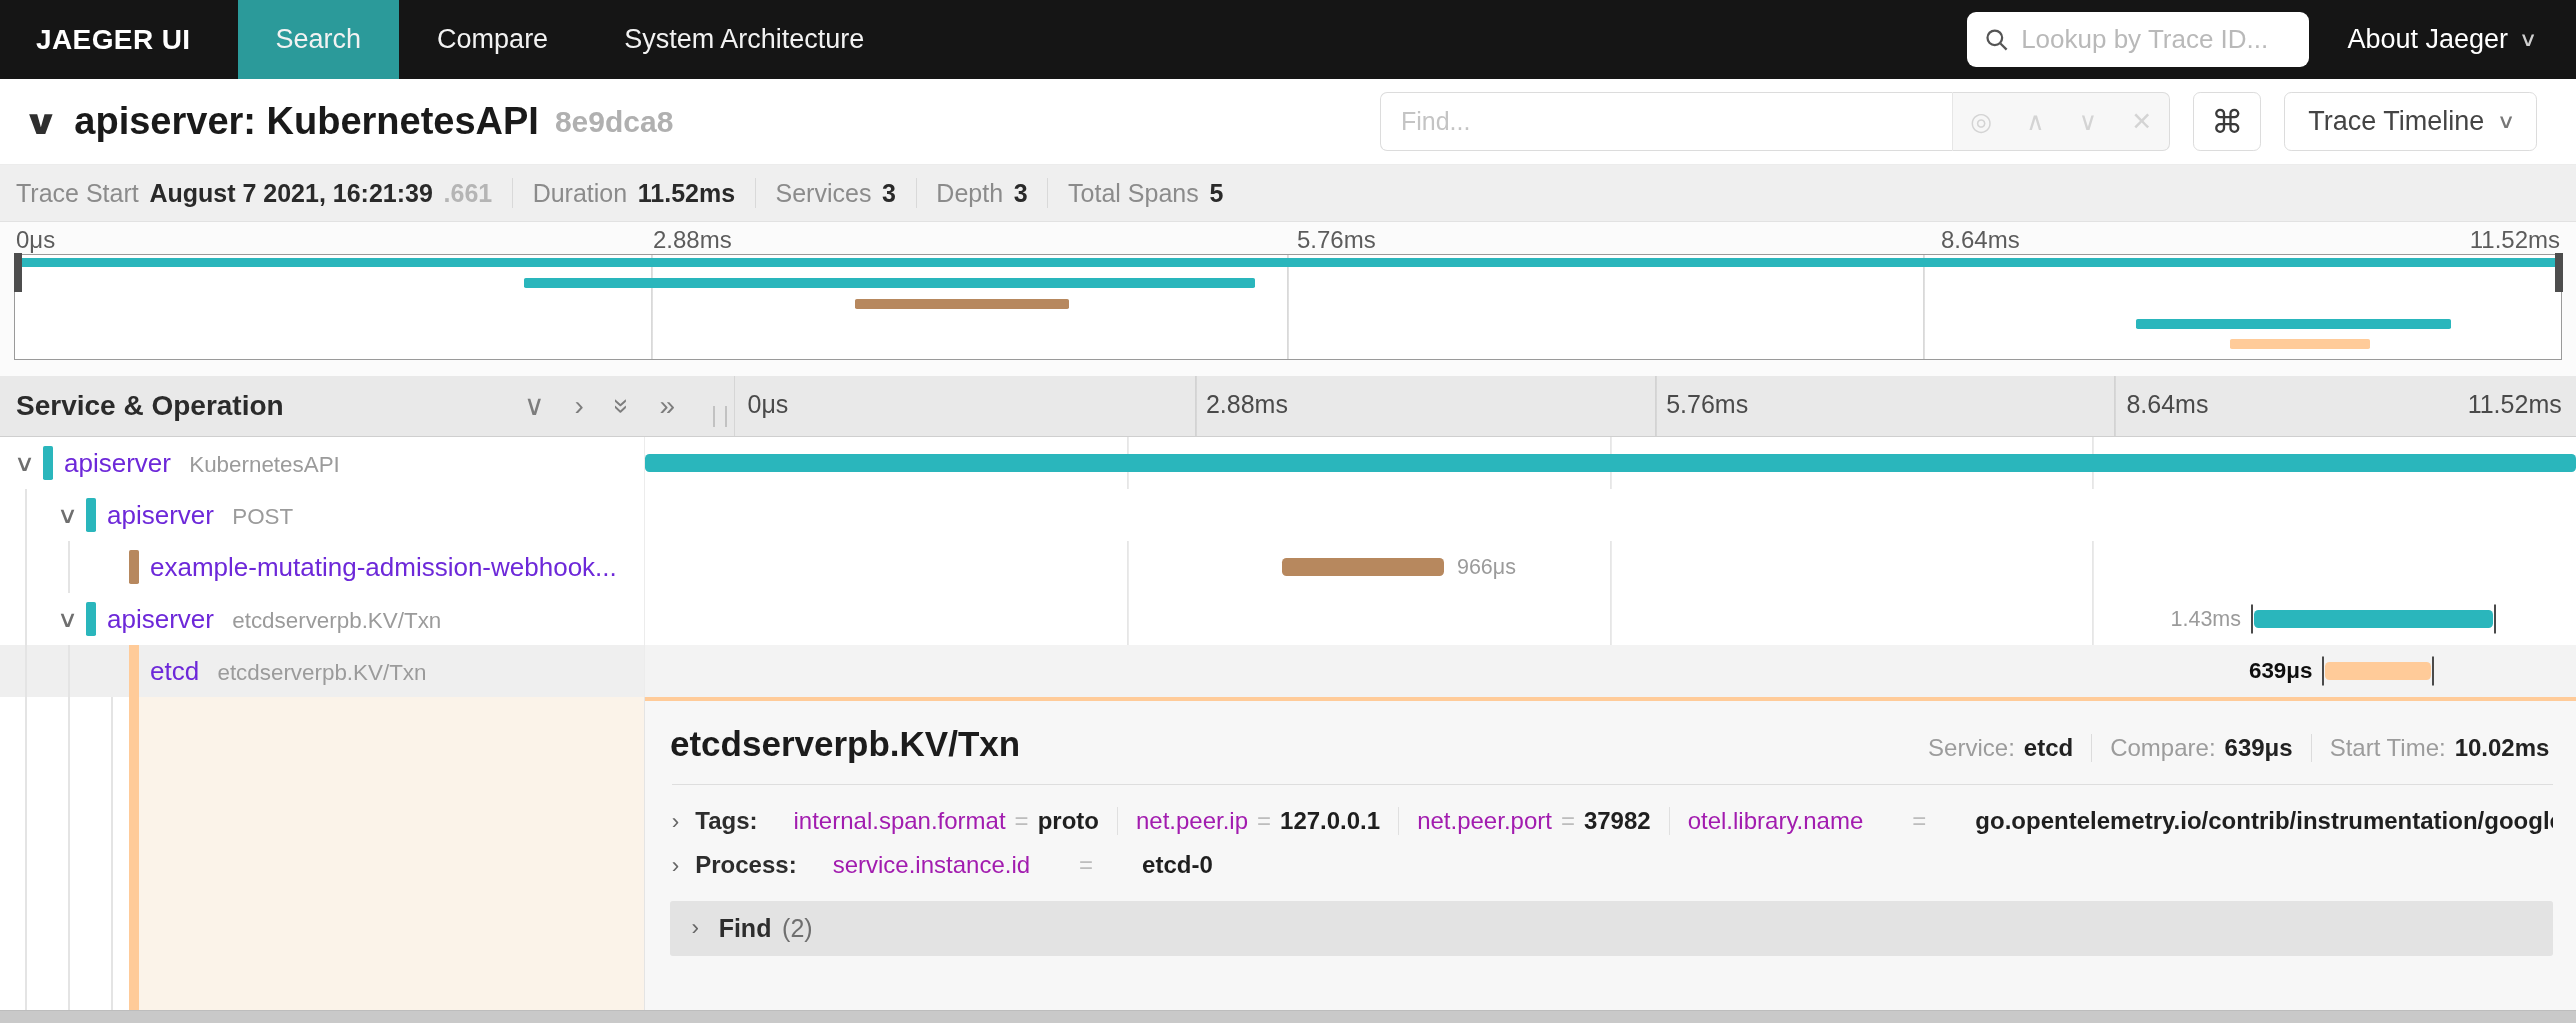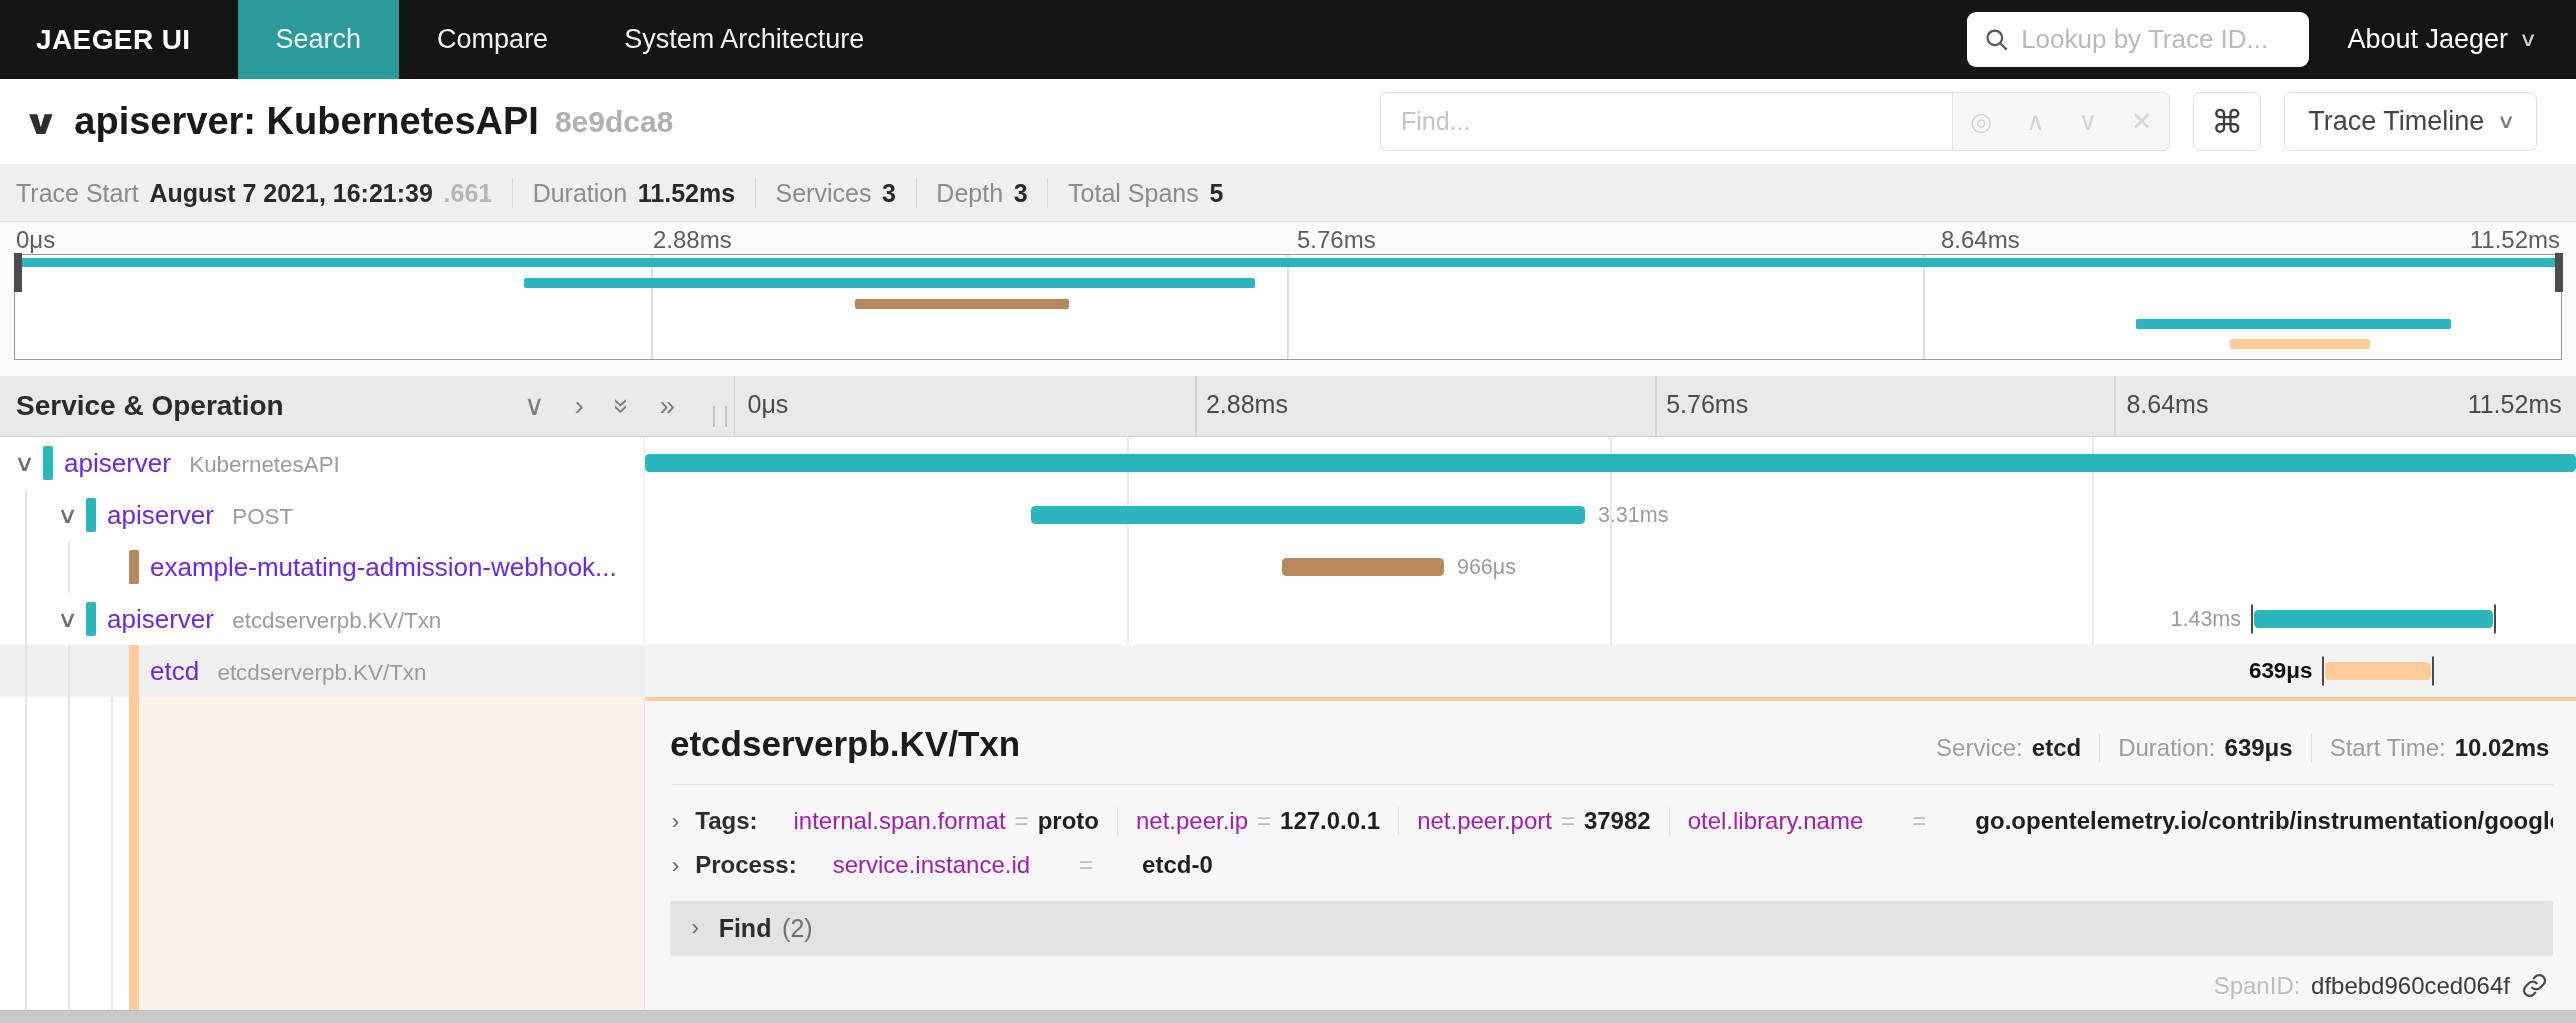--- a/index.html
+++ b/index.html
@@ -261,24 +261,20 @@
   <div class="srow">
     <div class="srow-left d1">
       <span class="guide g1"></span>
       <span class="row-chev">∨</span>
       <span class="cblock" style="background: rgb(42, 182, 188);"></span>
       <span class="svc-op">
         <span class="svc">apiserver</span>
         <span class="op">POST</span>
       </span>
     </div>
-    <div class="srow-right">
-      <div class="bar" style="left: 20%; width: 28.7%; background: rgb(42, 182, 188);"></div>
-      <span class="bar-label" style="left: calc(48.7% + 12.5px);">3.31ms</span>
-    </div>
   </div>
 
   <div class="srow">
     <div class="srow-left d2">
       <span class="guide g1"></span>
         <span class="guide g2"></span>
       <span class="cblock" style="background: rgb(183, 136, 94);"></span>
       <span class="svc-op">
         <span class="svc">example-mutating-admission-webhook...</span>
       </span>
@@ -332,21 +328,21 @@
   </div>
   <div class="detail-card">
     <div class="dc-titlerow">
       <span class="dc-title">etcdserverpb.KV/Txn</span>
       <span class="dc-meta">
         <span class="meta-item">
           <span class="meta-label">Service:</span>
           <span class="meta-val">etcd</span>
         </span>
         <span class="meta-item">
-          <span class="meta-label">Duration:</span>
+          <span class="meta-label">Compare:</span>
           <span class="meta-val">639μs</span>
         </span>
         <span class="meta-item">
           <span class="meta-label">Start Time:</span>
           <span class="meta-val">10.02ms</span>
         </span>
       </span>
     </div>
     <div class="dc-hr"></div>
 
@@ -384,25 +380,17 @@
         <span class="kv-val">etcd-0</span>
       </span>
     </div>
 
     <div class="logs-bar">
       <span class="kv-chev">›</span>
       <span class="logs-label">Find</span>
       <span class="logs-count">(2)</span>
     </div>
 
-    <div class="spanid-row">
-      <span class="spanid-label">SpanID:</span>
-      <span class="spanid-val">dfbebd960ced064f</span>
-      <svg class="link-ic" viewBox="0 0 24 24" fill="none" stroke-width="2" stroke-linecap="round">
-        <path d="M10 14a5 5 0 0 0 7.07 0l2.83-2.83a5 5 0 0 0-7.07-7.07L11.4 5.5"></path>
-        <path d="M14 10a5 5 0 0 0-7.07 0L4.1 12.83a5 5 0 0 0 7.07 7.07l1.42-1.4"></path>
-      </svg>
-    </div>
   </div>
 </div>
 
 <div class="hscroll"></div>
 
 
 </body></html>

